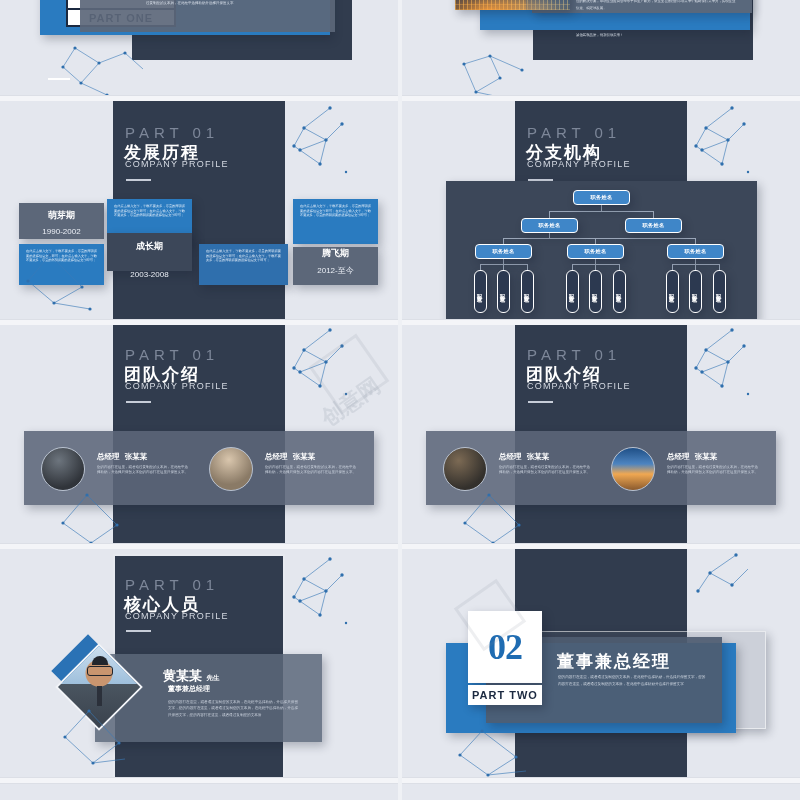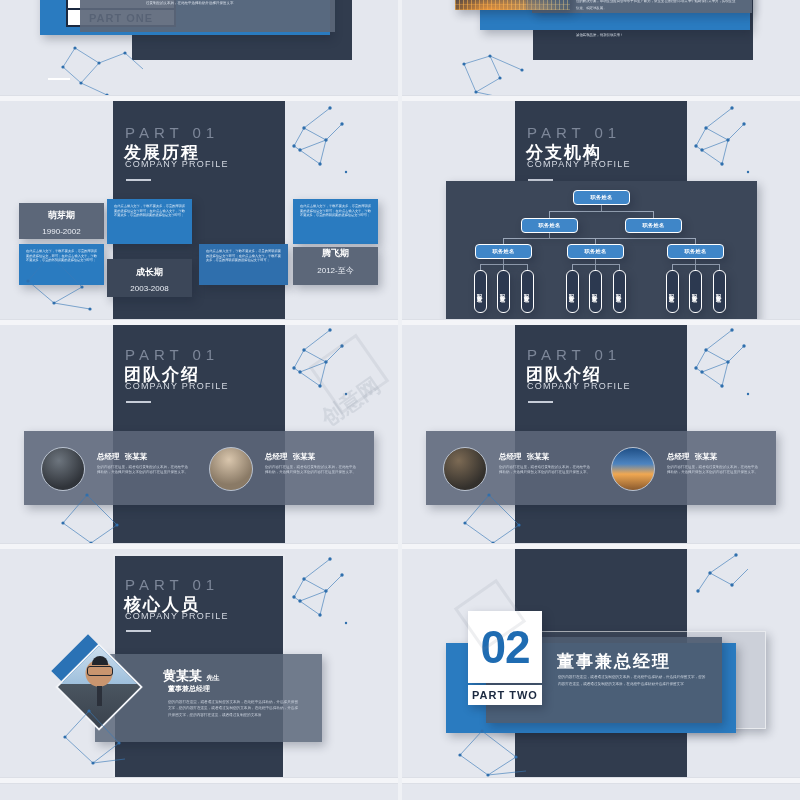--- a/index.html
+++ b/index.html
@@ -137,23 +137,23 @@
       <div class="tl-title" style="font-size:9px;margin-top:6px;">萌芽期</div>
       <div class="tl-date" style="font-size:8px;margin-top:5px;">1990-2002</div>
     </div>
     <div class="pbox blue sh" style="left:19px;top:143px;width:85px;height:41px;padding:5px 7px;">
       <div class="tl-body" style="font-size:3.2px;">在此点击输入文字，字数不要太多，尽量的简明扼要的提炼信息文字即可；在此点击输入文字，字数不要太多，尽量的简明扼要的提炼信息文字即可；</div>
     </div>
 
     <div class="pbox blue sh" style="left:107px;top:98px;width:85px;height:45px;padding:5px 7px;">
       <div class="tl-body" style="font-size:3.2px;">在此点击输入文字，字数不要太多，尽量的简明扼要的提炼信息文字即可；在此点击输入文字，字数不要太多，尽量的简明扼要的提炼信息文字即可；</div>
     </div>
-    <div class="pbox slate-d sh" style="left:107px;top:158px;width:85px;height:38px;">
+    <div class="pbox slate-d sh" style="left:107px;top:132px;width:85px;height:38px;">
       <div class="tl-title" style="font-size:9px;margin-top:7px;">成长期</div>
-      <div class="tl-date" style="font-size:8px;margin-top:5px;">2003-2008</div>
+      <div class="tl-date" style="font-size:8px;margin-top:17px;">2003-2008</div>
     </div>
 
     <div class="pbox blue2 sh" style="left:199px;top:143px;width:89px;height:41px;padding:5px 7px;">
       <div class="tl-body" style="font-size:3.2px;">在此点击输入文字，字数不要太多，尽量的简明扼要的提炼信息文字即可；在此点击输入文字，字数不要太多，尽量的简明扼要的提炼信息文字即可；</div>
     </div>
 
     <div class="pbox blue sh" style="left:293px;top:98px;width:85px;height:45px;padding:5px 7px;">
       <div class="tl-body" style="font-size:3.2px;">在此点击输入文字，字数不要太多，尽量的简明扼要的提炼信息文字即可；在此点击输入文字，字数不要太多，尽量的简明扼要的提炼信息文字即可；</div>
     </div>
     <div class="pbox slate sh" style="left:293px;top:146px;width:85px;height:38px;">
@@ -428,21 +428,21 @@
   </div>
 
   <div class="slide" style="left:402px;top:549px;width:398px;height:228px;">
     <div class="band" style="left:113px;top:-2px;width:172px;height:232px;"></div>
 
     <div class="pbox sh" style="left:98px;top:82px;width:266px;height:98px;background:rgba(92,103,122,.18);border:1px solid rgba(255,255,255,.55);"></div>
     <div class="pbox blue sh" style="left:44px;top:94px;width:290px;height:90px;"></div>
     <div class="pbox sh" style="left:84px;top:88px;width:236px;height:86px;background:rgba(78,92,113,.92);"></div>
 
     <div class="pbox sh" style="left:66px;top:62px;width:74px;height:72px;background:#ffffff;display:flex;align-items:center;justify-content:center;">
-      <span class="num" style="font-size:46px;">02</span>
+      <span class="num" style="font-size:36px;font-family:Liberation Serif, serif;">02</span>
     </div>
     <div class="pbox sh" style="left:66px;top:136px;width:74px;height:20px;background:#ffffff;display:flex;align-items:center;justify-content:center;">
       <span class="ptwo" style="font-size:11px;">PART TWO</span>
     </div>
 
     <div class="t-cn" style="position:absolute;left:155px;top:101px;font-size:17px;">董事兼总经理</div>
     <div style="position:absolute;left:156px;top:125px;width:148px;font-size:3.6px;color:#d5dce6;line-height:1.85;font-family:'DejaVu Sans',sans-serif;">您的内容打在这里，或者通过复制您的文本后，在此框中选择粘贴，并选择只保留文字，您的内容打在这里，或者通过复制您的文本后，在此框中选择粘贴并选择只保留文字</div>
 
     <svg class="net" style="left:288px;top:4px;" width="110" height="80" viewBox="0 0 110 80">
       <g stroke="#3a79b8" stroke-width=".7" fill="none" opacity=".9">

